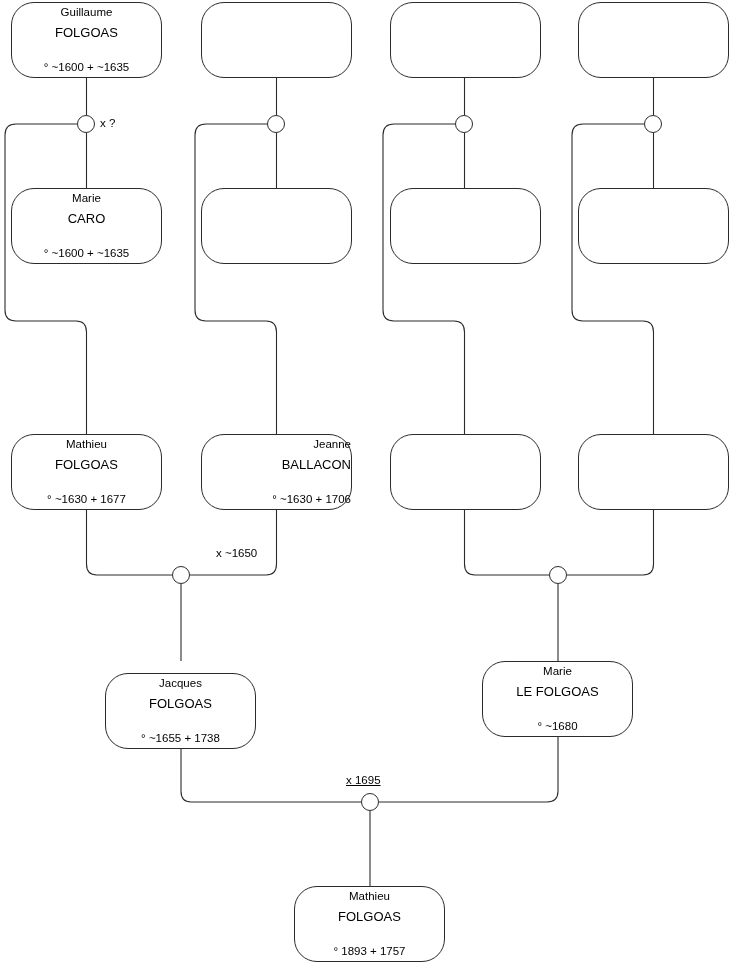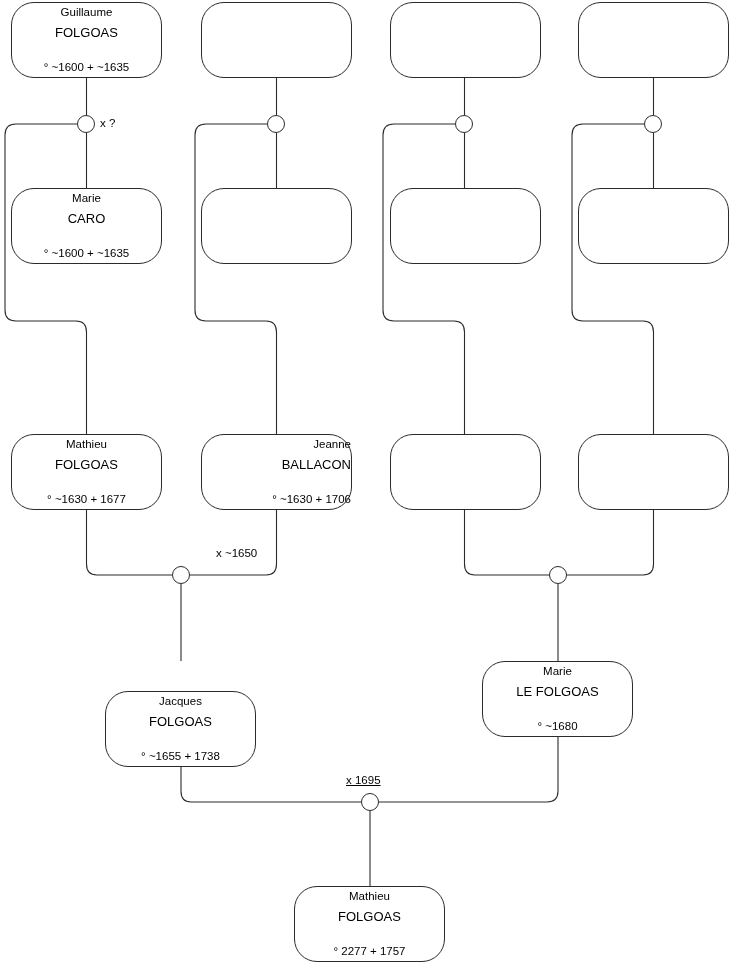--- a/index.html
+++ b/index.html
@@ -140,34 +140,34 @@
         <span class="surname">FOLGOAS</span>
         <span class="dates">° ~1630 + 1677</span>
       </div>
       <div class="person-box" style="left: 201px; top: 434px; align-items: flex-end;">
         <span class="given">Jeanne</span>
         <span class="surname">BALLACON</span>
         <span class="dates">° ~1630 + 1706</span>
       </div>
       <div class="person-box empty" style="left: 390px; top: 434px;"></div>
       <div class="person-box empty" style="left: 578px; top: 434px;"></div>
-      <div class="person-box" style="left: 105px; top: 691px;">
+      <div class="person-box" style="left: 105px; top: 673px;">
         <span class="given">Jacques</span>
         <span class="surname">FOLGOAS</span>
         <span class="dates">° ~1655 + 1738</span>
       </div>
       <div class="person-box" style="left: 482px; top: 661px;">
         <span class="given">Marie</span>
         <span class="surname">LE FOLGOAS</span>
         <span class="dates">° ~1680</span>
       </div>
       <div class="person-box" style="left: 294px; top: 886px;">
         <span class="given">Mathieu</span>
         <span class="surname">FOLGOAS</span>
-        <span class="dates">° 2277 + 1757</span>
+        <span class="dates">° 1893 + 1757</span>
       </div>
     </div>
 
   <div id="unions-layer">
       <div class="union-node" style="left: 77px; top: 115px;"></div>
       <div class="union-label" style="left: 100px; top: 117px;">x ?</div>
       <div class="union-node" style="left: 267px; top: 115px;"></div>
       <div class="union-node" style="left: 455px; top: 115px;"></div>
       <div class="union-node" style="left: 644px; top: 115px;"></div>
       <div class="union-node" style="left: 172px; top: 566px;"></div>

